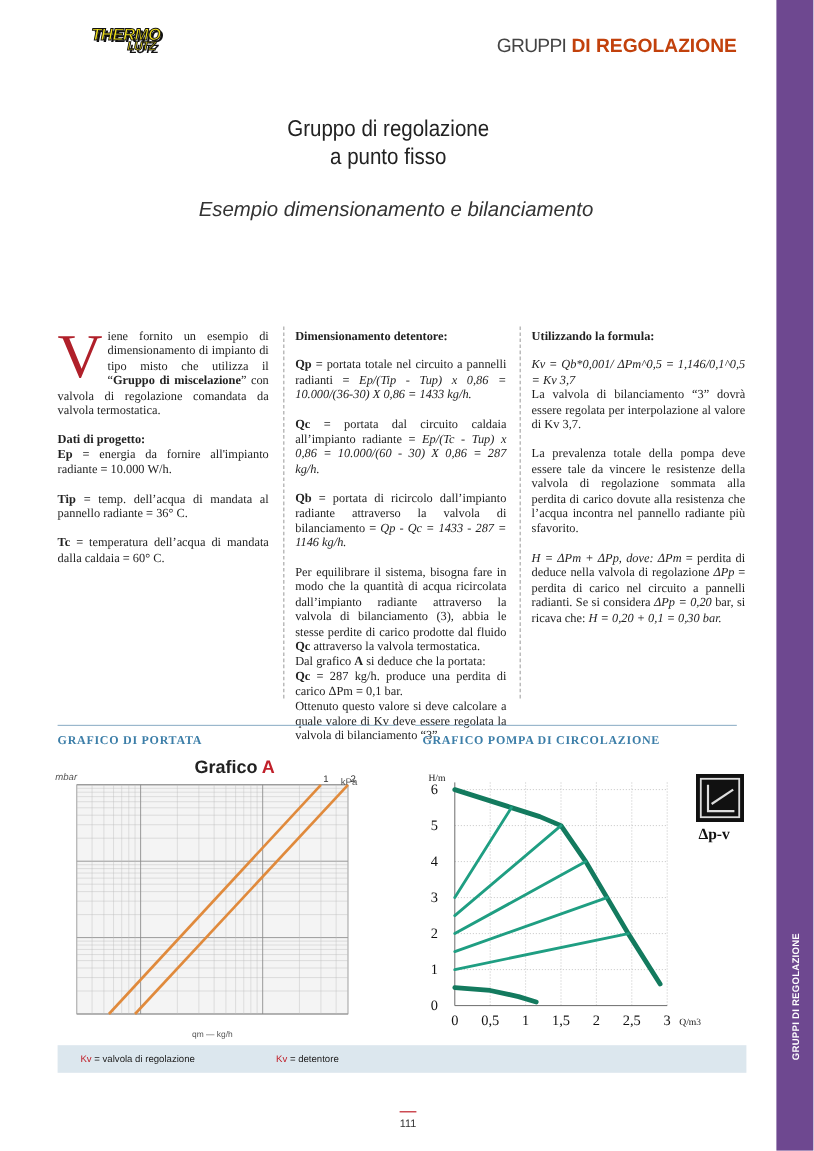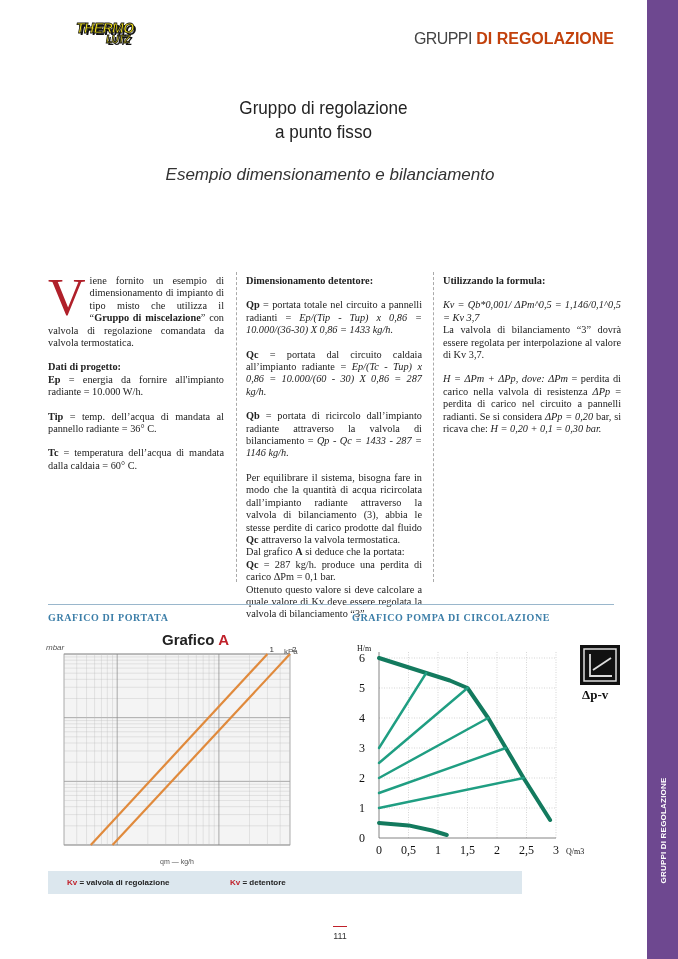--- a/index.html
+++ b/index.html
@@ -25,21 +25,21 @@
   .vsep { position: absolute; top: 272px; width: 0; height: 310px; border-left: 1px dashed #aaa; }
   .dropcap { float: left; font-size: 52px; line-height: 42px; color: #b0202a; margin: 2px 4px 0 0; font-family: "Liberation Serif", serif; }
   .hrule { position: absolute; top: 604px; height: 1px; background: #9ab7cc; }
   .section-label { position: absolute; top: 612px; font-family: Liberation Serif, serif; font-size: 10px; font-weight: bold; color: #3c7ea8; letter-spacing: 0.6px; }
   .grafico-a-title { position: absolute; left: 162px; top: 631px; font-family: "Liberation Sans", sans-serif; font-size: 15px; font-weight: bold; color: #222; }
   .grafico-a-title .red { color: #c0202a; }
   .chartA { position: absolute; left: 44px; top: 642px; width: 266px; height: 225px; }
   .chartB { position: absolute; left: 344px; top: 640px; width: 240px; height: 225px; }
   .dpv-icon { position: absolute; left: 580px; top: 645px; width: 40px; height: 40px; background: #111; border: 1px solid #111; }
   .dpv-label { position: absolute; left: 582px; top: 687px; font-size: 13px; font-weight: bold; color: #111; }
-  .legend-bar { position: absolute; left: 48px; top: 871px; width: 474px; height: 23px; background: #dce7ee; font-family: "Liberation Sans", sans-serif; font-size: 8px; font-weight: bold; color: #222; }
+  .legend-bar { position: absolute; left: 48px; top: 871px; width: 574px; height: 23px; background: #dce7ee; font-family: "Liberation Sans", sans-serif; font-size: 8px; font-weight: normal; color: #222; }
   .legend-item { position: absolute; top: 7px; }
   .legend-item .red { color: #c0202a; }
   .page-num-bar { position: absolute; left: 333px; top: 926px; width: 14px; height: 1px; background: #c0202a; }
   .page-num { position: absolute; left: 320px; top: 931px; width: 40px; text-align: center; font-family: "Liberation Sans", sans-serif; font-size: 9px; color: #333; }
 </style>
 </head>
 <body>
 
 <div class="sidebar"></div>
 <div class="sidebar-text">
@@ -80,21 +80,22 @@
   <p class="tight"><span>Dal grafico </span><b>A</b><span> si deduce che la portata:</span></p>
   <p class="tight"><b>Qc</b><span> = 287 kg/h. produce una perdita di carico ΔPm = 0,1 bar.</span></p>
   <p class="tight">Ottenuto questo valore si deve calcolare a quale valore di Kv deve essere regolata la valvola di bilanciamento “3”.</p>
 </div>
 <div class="vsep" style="left:433px"></div>
 
 <div class="col col3">
   <p><b>Utilizzando la formula:</b></p>
   <p class="tight"><i>Kv = Qb*0,001/ ΔPm^0,5 = 1,146/0,1^0,5 = Kv 3,7</i></p>
   <p>La valvola di bilanciamento “3” dovrà essere regolata per interpolazione al valore di Kv 3,7.</p>
-  <p><i>H = ΔPm + ΔPp, dove: ΔPm</i><span> = perdita di carico nella valvola di resistenza </span><i>ΔPp</i><span> = perdita di carico nel circuito a pannelli radianti. Se si considera </span><i>ΔPp = 0,20</i><span> bar, si ricava che: </span><i>H = 0,20 + 0,1 = 0,30 bar.</i></p>
+  <p>La prevalenza totale della pompa deve essere tale da vincere le resistenze della valvola di regolazione sommata alla perdita di carico dovute alla resistenza che l’acqua incontra nel pannello radiante più sfavorito.</p>
+  <p><i>H = ΔPm + ΔPp, dove: ΔPm</i><span> = perdita di deduce nella valvola di regolazione </span><i>ΔPp</i><span> = perdita di carico nel circuito a pannelli radianti. Se si considera </span><i>ΔPp = 0,20</i><span> bar, si ricava che: </span><i>H = 0,20 + 0,1 = 0,30 bar.</i></p>
 </div>
 
 <div class="hrule" style="left:48px;width:284px"></div>
 <div class="hrule" style="left:346px;width:268px"></div>
 <div class="section-label" style="left:48px">GRAFICO DI PORTATA</div>
 <div class="section-label" style="left:352px">GRAFICO POMPA DI CIRCOLAZIONE</div>
 
 <div class="grafico-a-title"><span>Grafico </span><span class="red">A</span></div>
 
 <svg class="chartA" id="chartA" viewBox="0 0 266 225">

